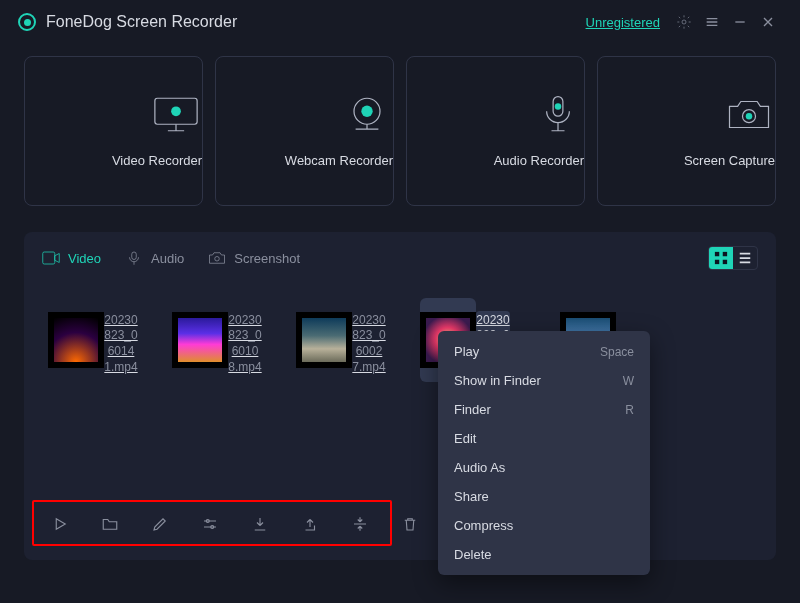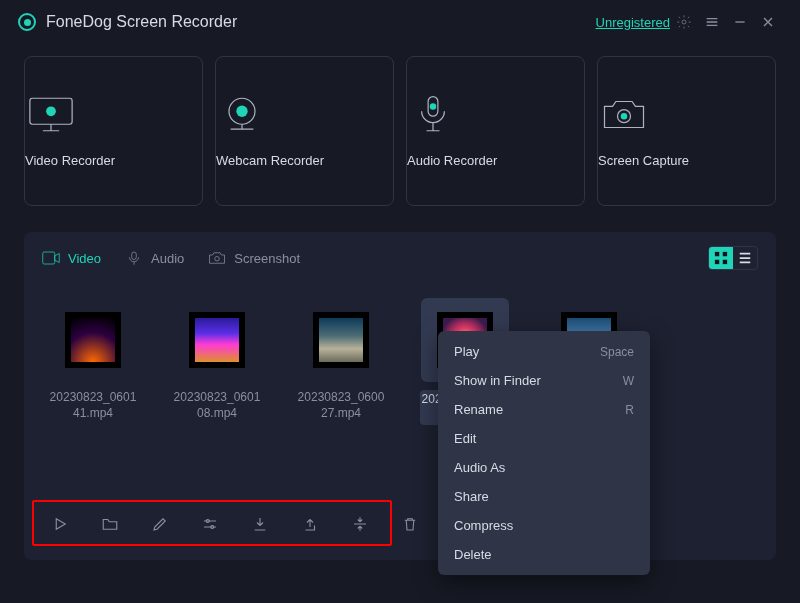--- a/index.html
+++ b/index.html
@@ -44,20 +44,21 @@
     width: 7px; height: 7px;
     background: var(--accent);
     border-radius: 50%;
     top: 3.5px; left: 3.5px;
   }
   .title { font-size: 16px; color: var(--text); }
   .titlebar-spacer { flex: 1; }
   .unregistered {
     color: var(--accent);
     text-decoration: underline;
+    margin-right: 10px;
     cursor: pointer;
   }
   .title-icon {
     width: 28px; height: 28px;
     display: flex; align-items: center; justify-content: center;
     color: var(--text-muted);
     cursor: pointer;
   }
   .title-icon svg { width: 16px; height: 16px; }
 
@@ -65,21 +66,21 @@
   .modes {
     display: flex; gap: 12px;
     padding: 12px 24px;
   }
   .mode-card {
     flex: 1;
     height: 150px;
     border: 1px solid var(--border);
     border-radius: 8px;
     display: flex; flex-direction: column;
-    align-items: flex-start; justify-content: center;
+    align-items: flex-end; justify-content: center;
     gap: 18px;
     cursor: pointer;
   }
   .mode-card .mode-icon {
     width: 52px; height: 40px;
     display: flex; align-items: center; justify-content: center;
   }
   .mode-card .mode-icon svg { stroke: #aeb3c2; fill: none; stroke-width: 1.5; }
   .mode-label { color: var(--text); font-size: 13px; }
 
@@ -116,23 +117,24 @@
   .view-btn.active { background: var(--accent); color: #0b1320; }
   .view-btn svg { width: 14px; height: 14px; }
 
   
   .files {
     display: flex; gap: 34px;
     padding: 22px 24px 0 24px;
   }
   .file-item {
     width: 90px;
-    display: flex; flex-direction: column; align-items: center;
+    display: flex; flex-direction: row; align-items: center;
     text-align: center;
     cursor: pointer;
+    text-decoration: underline;
   }
   .file-item.selected .thumb-wrap {
     background: var(--selected-bg);
     border-radius: 6px;
   }
   .thumb-wrap {
     width: 88px; height: 84px;
     display: flex; align-items: center; justify-content: center;
     margin-bottom: 8px;
   }
@@ -368,21 +370,21 @@
     <div class="context-menu">
       <div class="ctx-item">
         <span>Play</span>
         <span class="ctx-shortcut">Space</span>
       </div>
       <div class="ctx-item">
         <span>Show in Finder</span>
         <span class="ctx-shortcut">W</span>
       </div>
       <div class="ctx-item">
-        <span>Rename</span>
+        <span>Finder</span>
         <span class="ctx-shortcut">R</span>
       </div>
       <div class="ctx-item">
         <span>Edit</span>
         <span class="ctx-shortcut"></span>
       </div>
       <div class="ctx-item">
         <span>Audio As</span>
         <span class="ctx-shortcut"></span>
       </div>

